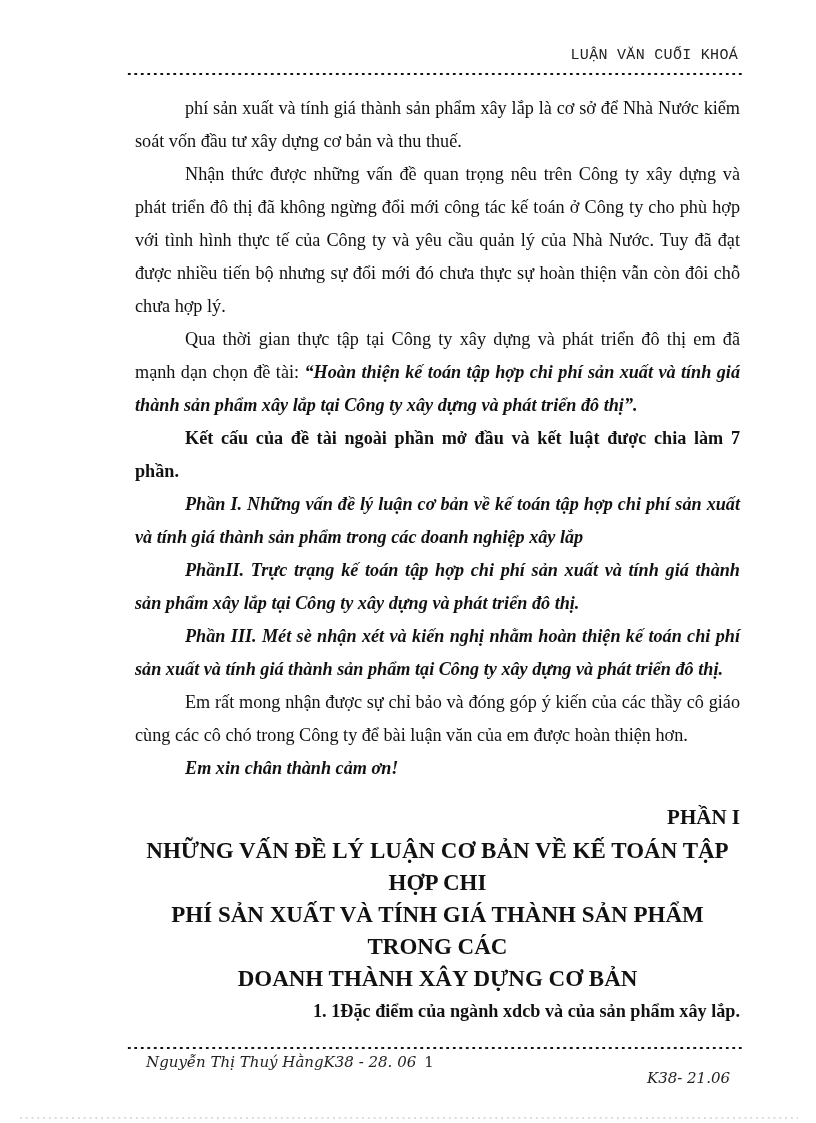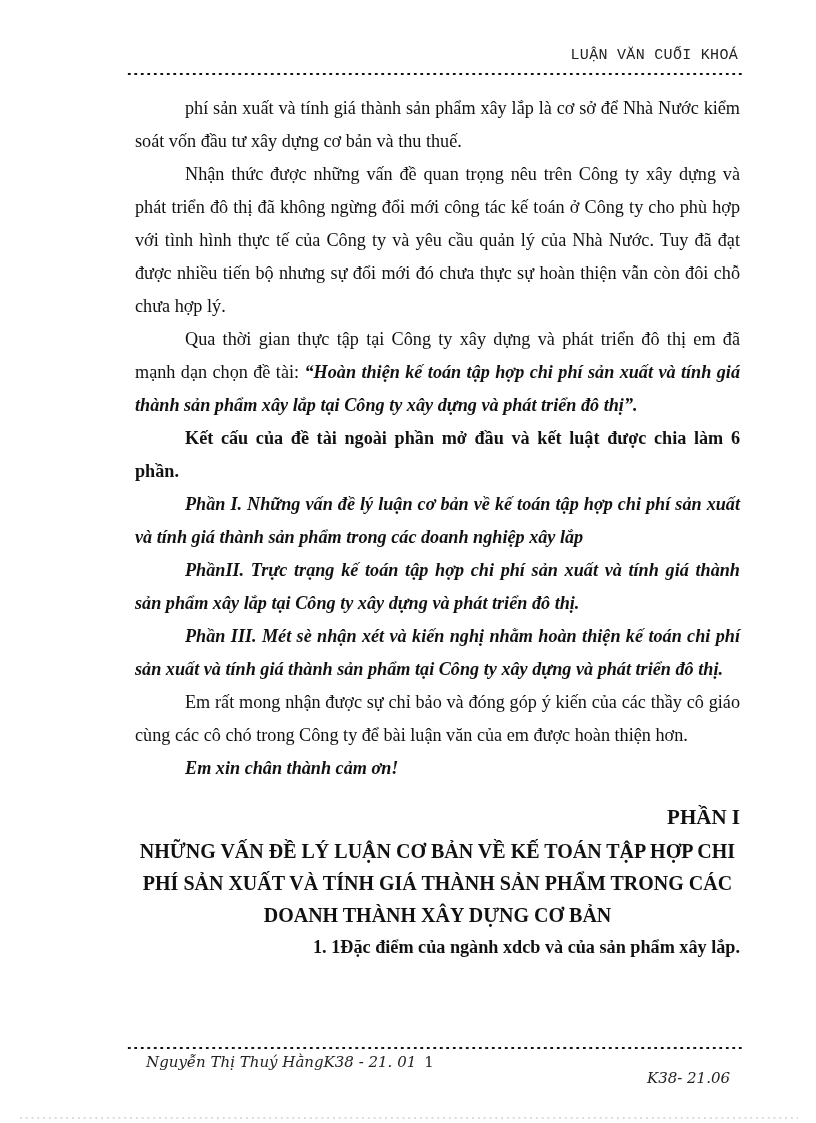--- a/index.html
+++ b/index.html
@@ -16,50 +16,50 @@
           background-image: radial-gradient(circle, #bbb 0.6px, transparent 0.8px);
           background-size: 5.8px 2px; }
   .body { position: absolute; left: 135px; top: 92px; width: 605px;
           font-size: 18.2px; line-height: 33px; text-align: justify; }
   .body p { margin: 0; }
   .indent { text-indent: 50px; }
   .bi { font-weight: bold; font-style: italic; }
   .b { font-weight: bold; }
   .center { text-align: right; }
   .part-title { font-size: 21px; margin-top: 14px !important; line-height: 36px; }
-  .heading-block { font-weight: bold; font-size: 20px; line-height: 32px; text-align: center; }
+  .heading-block { font-weight: bold; font-size: 23px; line-height: 32px; text-align: center; }
   .footer { position: absolute; top: 1053px; left: 140px; width: 590px; height: 24px;
             font-family: "DejaVu Serif", serif; font-style: italic; font-size: 15px; color: #222; }
   .footer .left { position: absolute; left: 6px; }
   .footer .page { font-style: normal; margin-left: 8px; }
   .footer .right { position: absolute; right: 0; margin-top: 16px; }
 </style>
 </head>
 <body>
 
 <div class="header-title">LUẬN VĂN CUỐI KHOÁ</div>
 <div class="dots top"></div>
 
 <div class="body">
   <p class="indent">phí sản xuất và tính giá thành sản phẩm xây lắp là cơ sở để Nhà Nước kiểm soát vốn đầu tư xây dựng cơ bản và thu thuế.</p>
   <p class="indent">Nhận thức được những vấn đề quan trọng nêu trên Công ty xây dựng và phát triển đô thị đã không ngừng đổi mới công tác kế toán ở Công ty cho phù hợp với tình hình thực tế của Công ty và yêu cầu quản lý của Nhà Nước. Tuy đã đạt được nhiều tiến bộ nhưng sự đổi mới đó chưa thực sự hoàn thiện vẫn còn đôi chỗ chưa hợp lý.</p>
   <p class="indent"><span>Qua thời gian thực tập tại Công ty xây dựng và phát triển đô thị em đã mạnh dạn chọn đề tài: </span><span class="bi">“Hoàn thiện kế toán tập hợp chi phí sản xuất và tính giá thành sản phẩm xây lắp tại Công ty xây dựng và phát triển đô thị”.</span></p>
-  <p class="indent b">Kết cấu của đề tài ngoài phần mở đầu và kết luật được chia làm 6 phần.</p>
+  <p class="indent b">Kết cấu của đề tài ngoài phần mở đầu và kết luật được chia làm 7 phần.</p>
   <p class="indent bi">Phần I. Những vấn đề lý luận cơ bản về kế toán tập hợp chi phí sản xuất và tính giá thành sản phẩm trong các doanh nghiệp xây lắp</p>
   <p class="indent bi">PhầnII. Trực trạng kế toán tập hợp chi phí sản xuất và tính giá thành sản phẩm xây lắp tại Công ty xây dựng và phát triển đô thị.</p>
   <p class="indent bi">Phần III. Mét sè nhận xét và kiến nghị nhằm hoàn thiện kế toán chi phí sản xuất và tính giá thành sản phẩm tại Công ty xây dựng và phát triển đô thị.</p>
   <p class="indent">Em rất mong nhận được sự chỉ bảo và đóng góp ý kiến của các thầy cô giáo cùng các cô chó trong Công ty để bài luận văn của em được hoàn thiện hơn.</p>
   <p class="indent bi">Em xin chân thành cảm ơn!</p>
   <p class="center b part-title">PHẦN I</p>
   <div class="heading-block">
     <div>NHỮNG VẤN ĐỀ LÝ LUẬN CƠ BẢN VỀ KẾ TOÁN TẬP HỢP CHI</div>
     <div>PHÍ SẢN XUẤT VÀ TÍNH GIÁ THÀNH SẢN PHẨM TRONG CÁC</div>
     <div>DOANH THÀNH XÂY DỰNG CƠ BẢN</div>
   </div>
   <p class="b" style="text-align:right;">1. 1Đặc điểm của ngành xdcb và của sản phẩm xây lắp.</p>
 </div>
 
 <div class="dots bottom"></div>
 <div class="footer">
-  <span class="left"><span>Nguyễn Thị Thuý HằngK38 - 21. 01</span><span class="page">1</span></span>
+  <span class="left"><span>Nguyễn Thị Thuý HằngK38 - 28. 06</span><span class="page">1</span></span>
   <span class="right">K38- 21.06</span>
 </div>
 <div class="dots faint"></div>
 
 </body></html>

